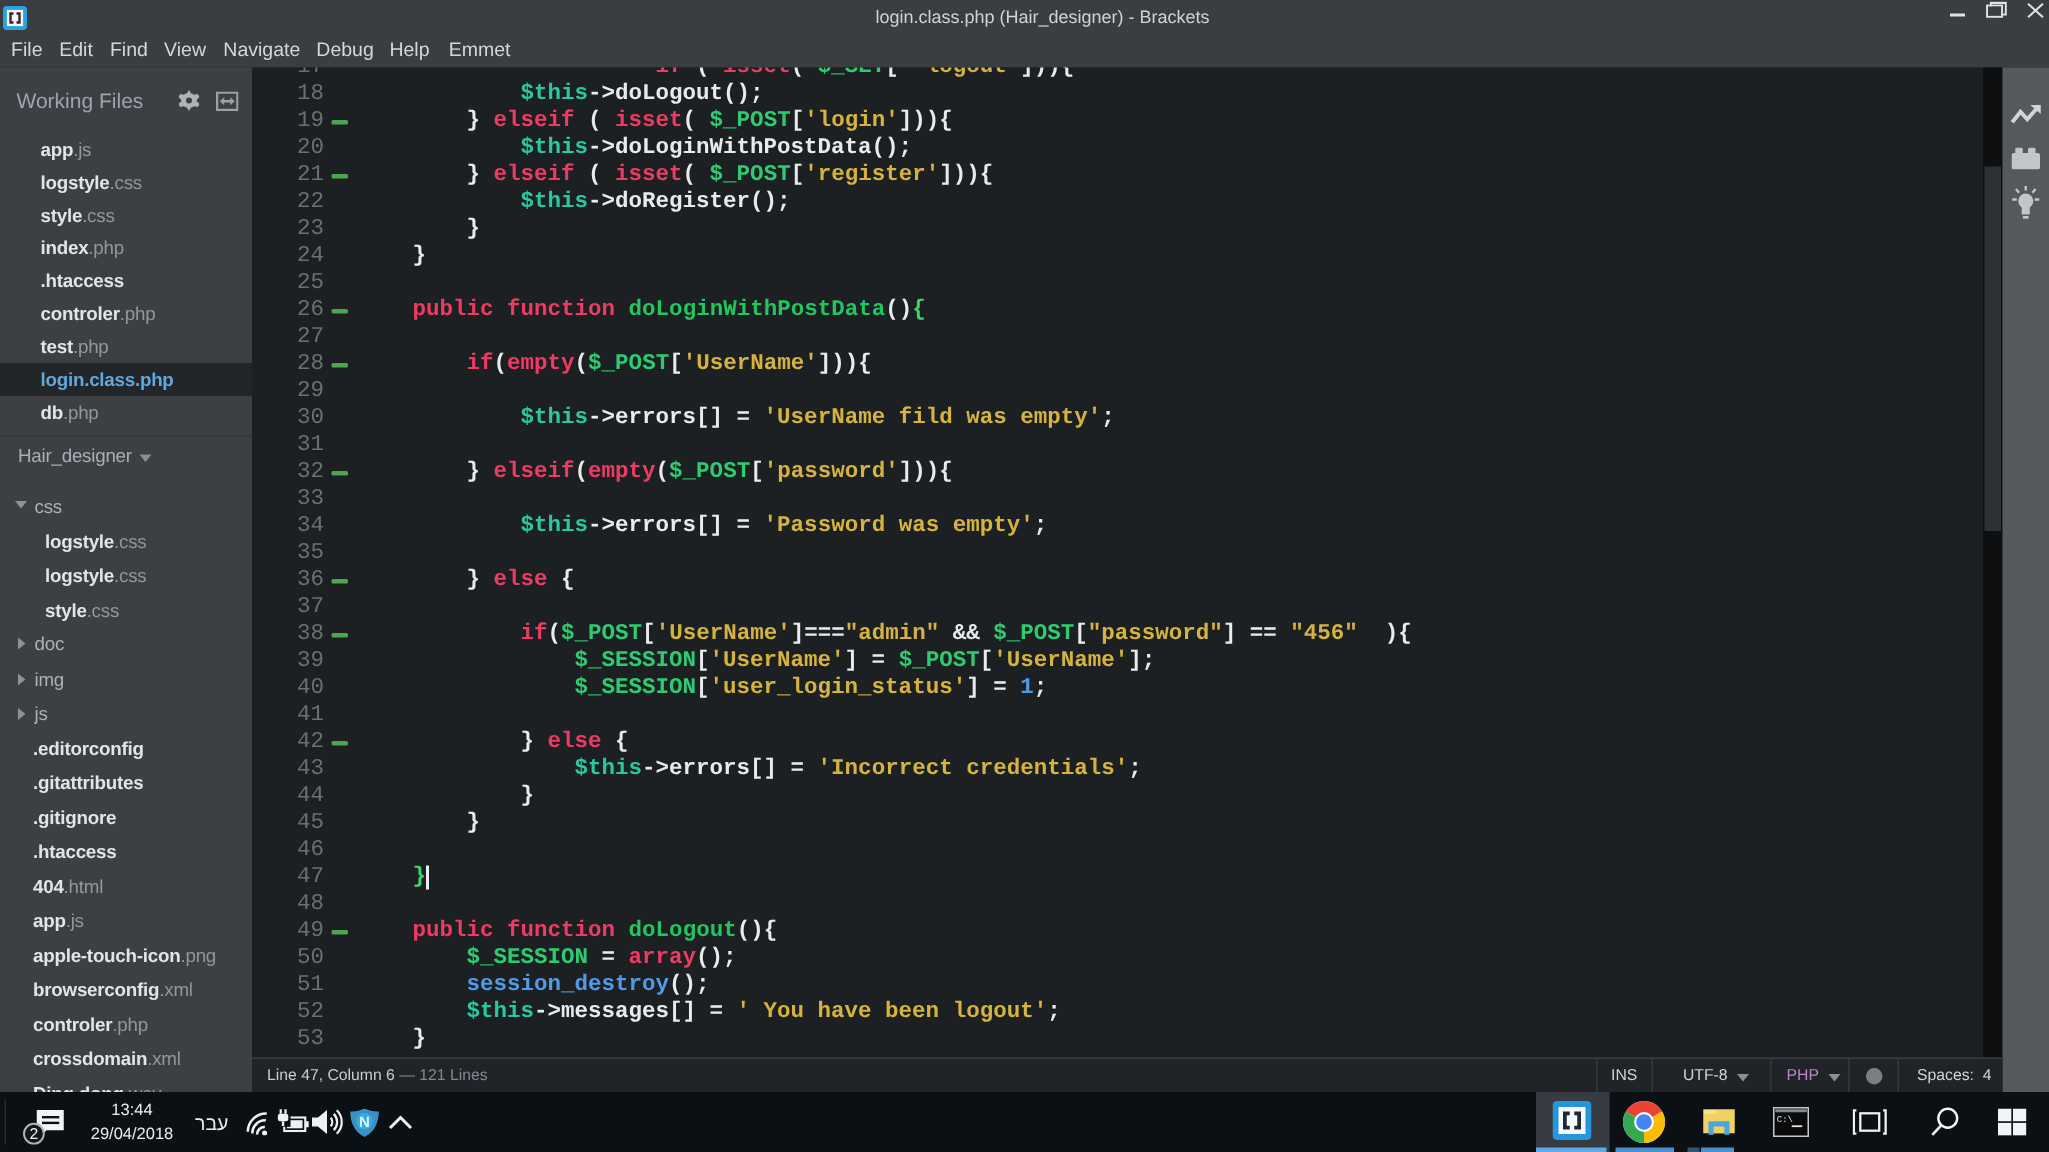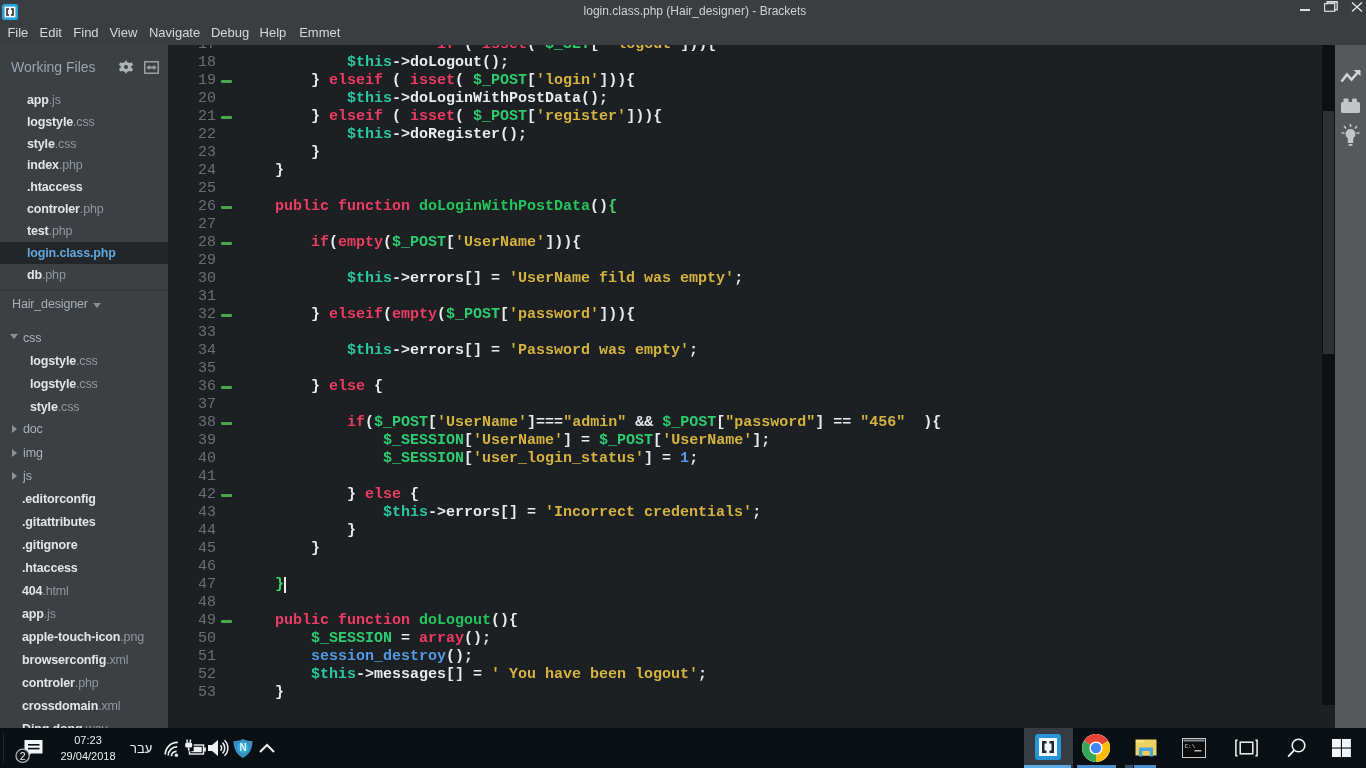--- a/index.html
+++ b/index.html
@@ -194,31 +194,46 @@
     <div class="dash" style="top:268.5px"></div>
     <div class="dash" style="top:340.5px"></div>
     <div class="dash" style="top:376.5px"></div>
     <div class="dash" style="top:448.5px"></div>
     <div class="dash" style="top:574.5px"></div>
     <div id="cursor" style="top:532px"></div>
   </div>
   <div class="abs" id="scrolltrack"></div>
   <div class="abs" id="scrollthumb"></div>
   <div class="abs" id="railright"></div>
+  <div class="abs" id="status">
+    <div class="stl" style="left:10px"><span style="color:#c9cdd1">Line 47, Column 6</span><span style="color:#82888e"> — 121 Lines</span></div>
+    <div class="sdiv" style="left:896px"></div>
+    <div class="stl" style="left:906px; color:#d2d5d8">INS</div>
+    <div class="sdiv" style="left:933px"></div>
+    <div class="stl" style="left:954px; color:#d2d5d8">UTF-8</div>
+    <div class="abs" style="left:990px; top:10px; width:0; height:0; border-left:4.5px solid transparent; border-right:4.5px solid transparent; border-top:5.5px solid #8a8f94;"></div>
+    <div class="sdiv" style="left:1012px"></div>
+    <div class="stl" style="left:1023px; color:#bd85c8">PHP</div>
+    <div class="abs" style="left:1051px; top:10px; width:0; height:0; border-left:4.5px solid transparent; border-right:4.5px solid transparent; border-top:5.5px solid #8a8f94;"></div>
+    <div class="sdiv" style="left:1064px"></div>
+    <div class="abs" style="left:1076px; top:6px; width:11px; height:11px; border-radius:50%; background:#7d8083;"></div>
+    <div class="sdiv" style="left:1097px"></div>
+    <div class="stl" style="left:1110px; color:#d2d5d8">Spaces:&nbsp; 4</div>
+  </div>
   <div class="abs" id="taskbar">
     <div class="abs" style="left:3px; top:5px; width:1px; height:30px; background:#232a2e;"></div>
 
     <svg class="abs" style="left:15px; top:10px" width="30" height="28" viewBox="0 0 30 28">
       <path fill="#f2f5f6" d="M9.5 2 H27.5 V15.5 H16 L11.5 20 V15.5 H9.5 Z"></path>
       <rect x="13" y="6" width="11.5" height="1.6" fill="#0a1013"></rect>
       <rect x="13" y="9.8" width="11.5" height="1.6" fill="#0a1013"></rect>
       <circle cx="7.6" cy="17.8" r="6.6" fill="#11161a" stroke="#aeb3b6" stroke-width="1.3"></circle>
       <text x="7.6" y="21.5" text-anchor="middle" font-size="10.5" fill="#eef1f3" font-family="Liberation Sans">2</text>
     </svg>
-    <div class="tbtext" style="left:48px; top:6px; width:80px; text-align:center;">07:23</div>
+    <div class="tbtext" style="left:48px; top:6px; width:80px; text-align:center;">13:44</div>
     <div class="tbtext" style="left:48px; top:22px; width:80px; text-align:center;">29/04/2018</div>
     <div class="tbtext" style="left:130px; top:13px; font-size:13px;">עבר</div>
 
     <svg class="abs" style="left:163px; top:11px" width="22" height="18" viewBox="0 0 22 18">
       <g fill="none" stroke="#eef1f3" stroke-width="1.7">
         <path d="M2.2 15.5 A 12.2 12.2 0 0 1 14.8 3.4"></path>
         <path d="M5.2 16.6 A 8.6 8.6 0 0 1 14.2 7.9"></path>
         <path d="M8.4 17.3 A 5 5 0 0 1 13.6 12.3"></path>
       </g>
       <circle cx="13.4" cy="16.3" r="1.7" fill="#eef1f3"></circle>

